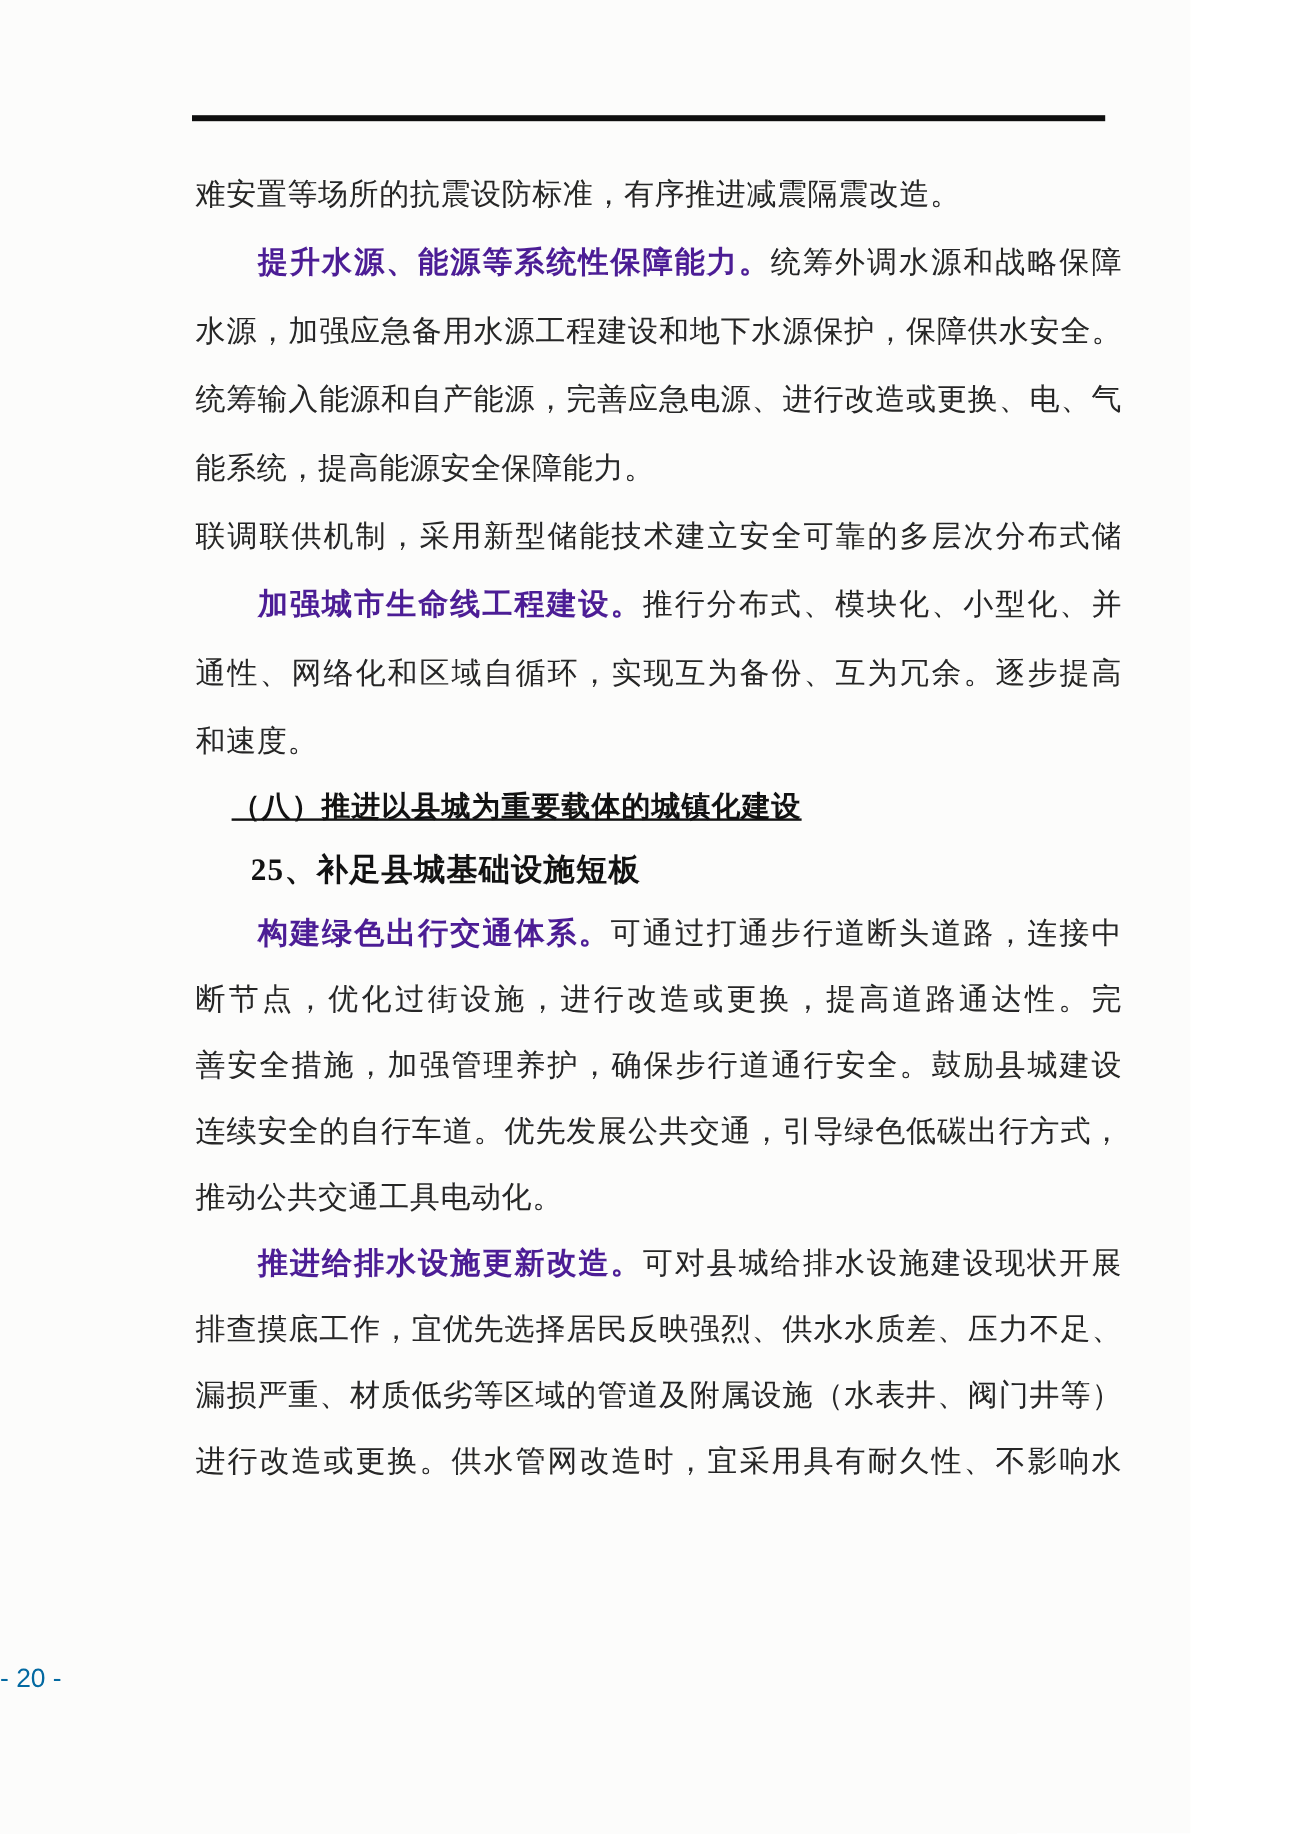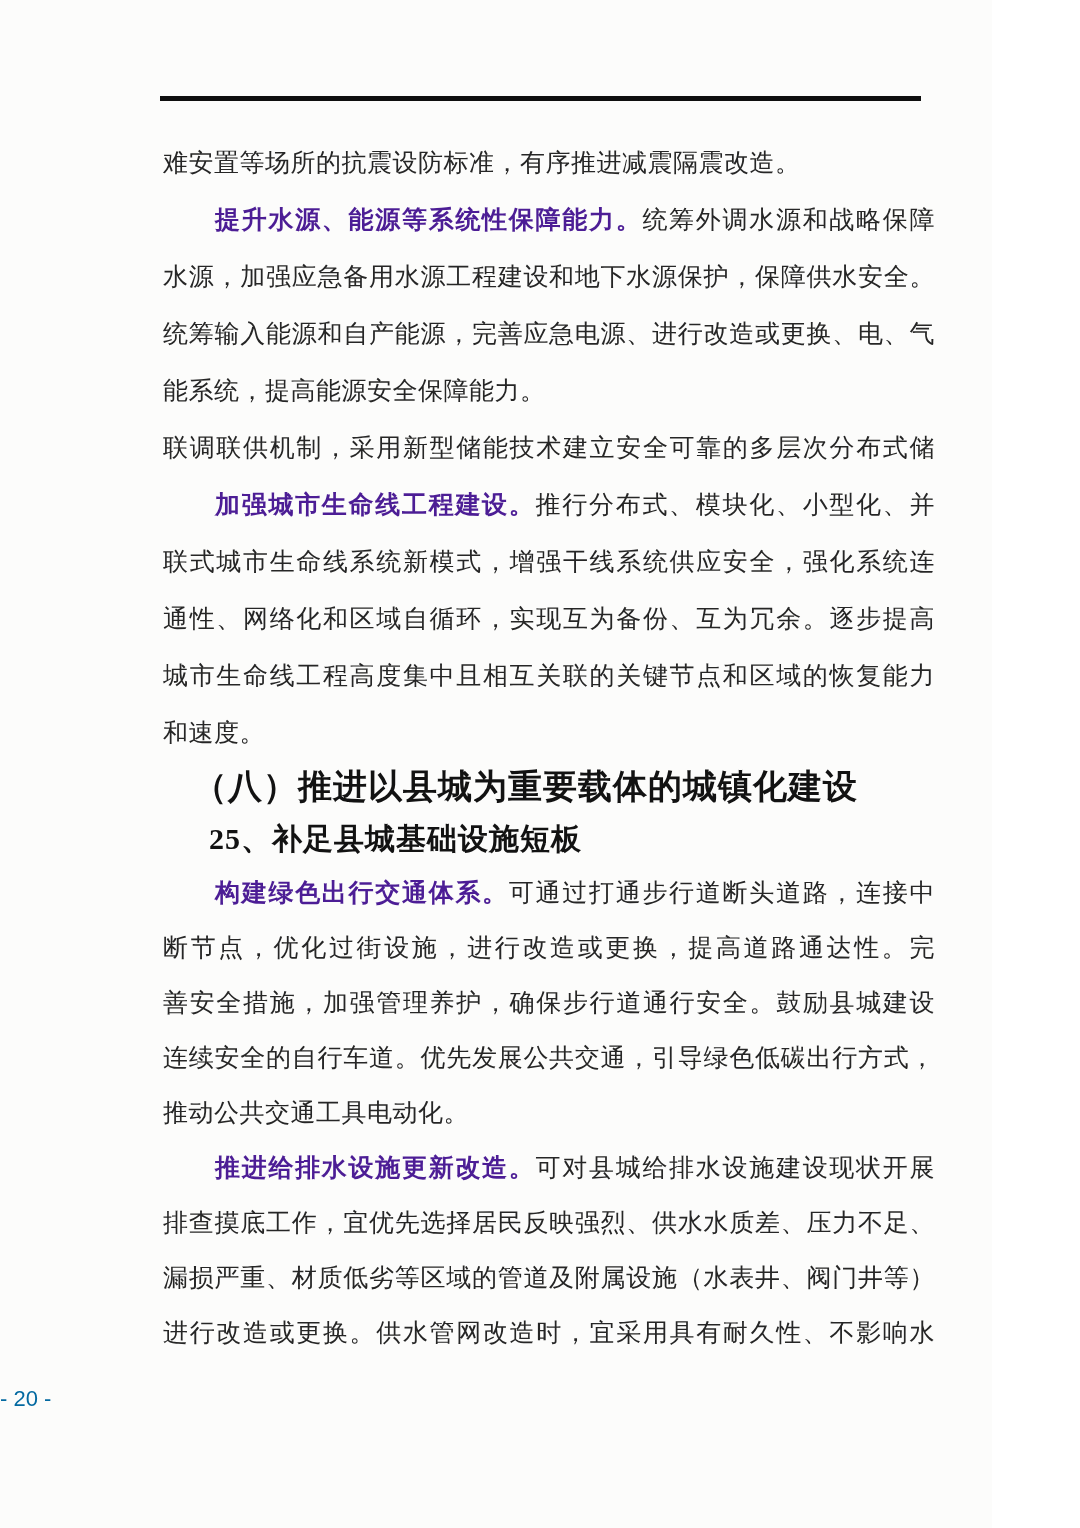--- a/index.html
+++ b/index.html
@@ -46,31 +46,32 @@
     text-align-last: left;
   }
   .line.indent {
     padding-left: 52px;
   }
   .lead {
     font-weight: bold;
     color: #4c1d95;
   }
   .h1 {
-    font-size: 34px;
+    font-size: 24px;
     font-weight: bold;
     line-height: 52px;
     padding-left: 30px;
     color: #121212;
     text-align: left;
     text-align-last: left;
     letter-spacing: 1px;
+    text-decoration: underline;
   }
   .h2 {
-    font-size: 30px;
+    font-size: 26px;
     font-weight: bold;
     line-height: 52px;
     padding-left: 46px;
     color: #121212;
     text-align: center;
     text-align-last: left;
     letter-spacing: 1px;
   }
   .footer {
     position: absolute;
@@ -89,23 +90,21 @@
 <div class="page">
   <div class="header-rule"></div>
   <div class="content" id="document-body">
       <div class="line endline">难安置等场所的抗震设防标准，有序推进减震隔震改造。</div>
       <div class="line indent"><span class="lead">提升水源、能源等系统性保障能力。</span>统筹外调水源和战略保障</div>
       <div class="line">水源，加强应急备用水源工程建设和地下水源保护，保障供水安全。</div>
       <div class="line">统筹输入能源和自产能源，完善应急电源、进行改造或更换、电、气</div>
       <div class="line endline">能系统，提高能源安全保障能力。</div>
       <div class="line">联调联供机制，采用新型储能技术建立安全可靠的多层次分布式储</div>
       <div class="line indent"><span class="lead">加强城市生命线工程建设。</span>推行分布式、模块化、小型化、并</div>
-      <div class="line">联式城市生命线系统新模式，增强干线系统供应安全，强化系统连</div>
       <div class="line">通性、网络化和区域自循环，实现互为备份、互为冗余。逐步提高</div>
-      <div class="line">城市生命线工程高度集中且相互关联的关键节点和区域的恢复能力</div>
       <div class="line endline">和速度。</div>
       <div class="h1">（八）推进以县城为重要载体的城镇化建设</div>
       <div class="h2">25、补足县城基础设施短板</div>
       <div class="line indent tight"><span class="lead">构建绿色出行交通体系。</span>可通过打通步行道断头道路，连接中</div>
       <div class="line tight">断节点，优化过街设施，进行改造或更换，提高道路通达性。完</div>
       <div class="line tight">善安全措施，加强管理养护，确保步行道通行安全。鼓励县城建设</div>
       <div class="line tight">连续安全的自行车道。优先发展公共交通，引导绿色低碳出行方式，</div>
       <div class="line endline tight">推动公共交通工具电动化。</div>
       <div class="line indent tight"><span class="lead">推进给排水设施更新改造。</span>可对县城给排水设施建设现状开展</div>
       <div class="line tight">排查摸底工作，宜优先选择居民反映强烈、供水水质差、压力不足、</div>

